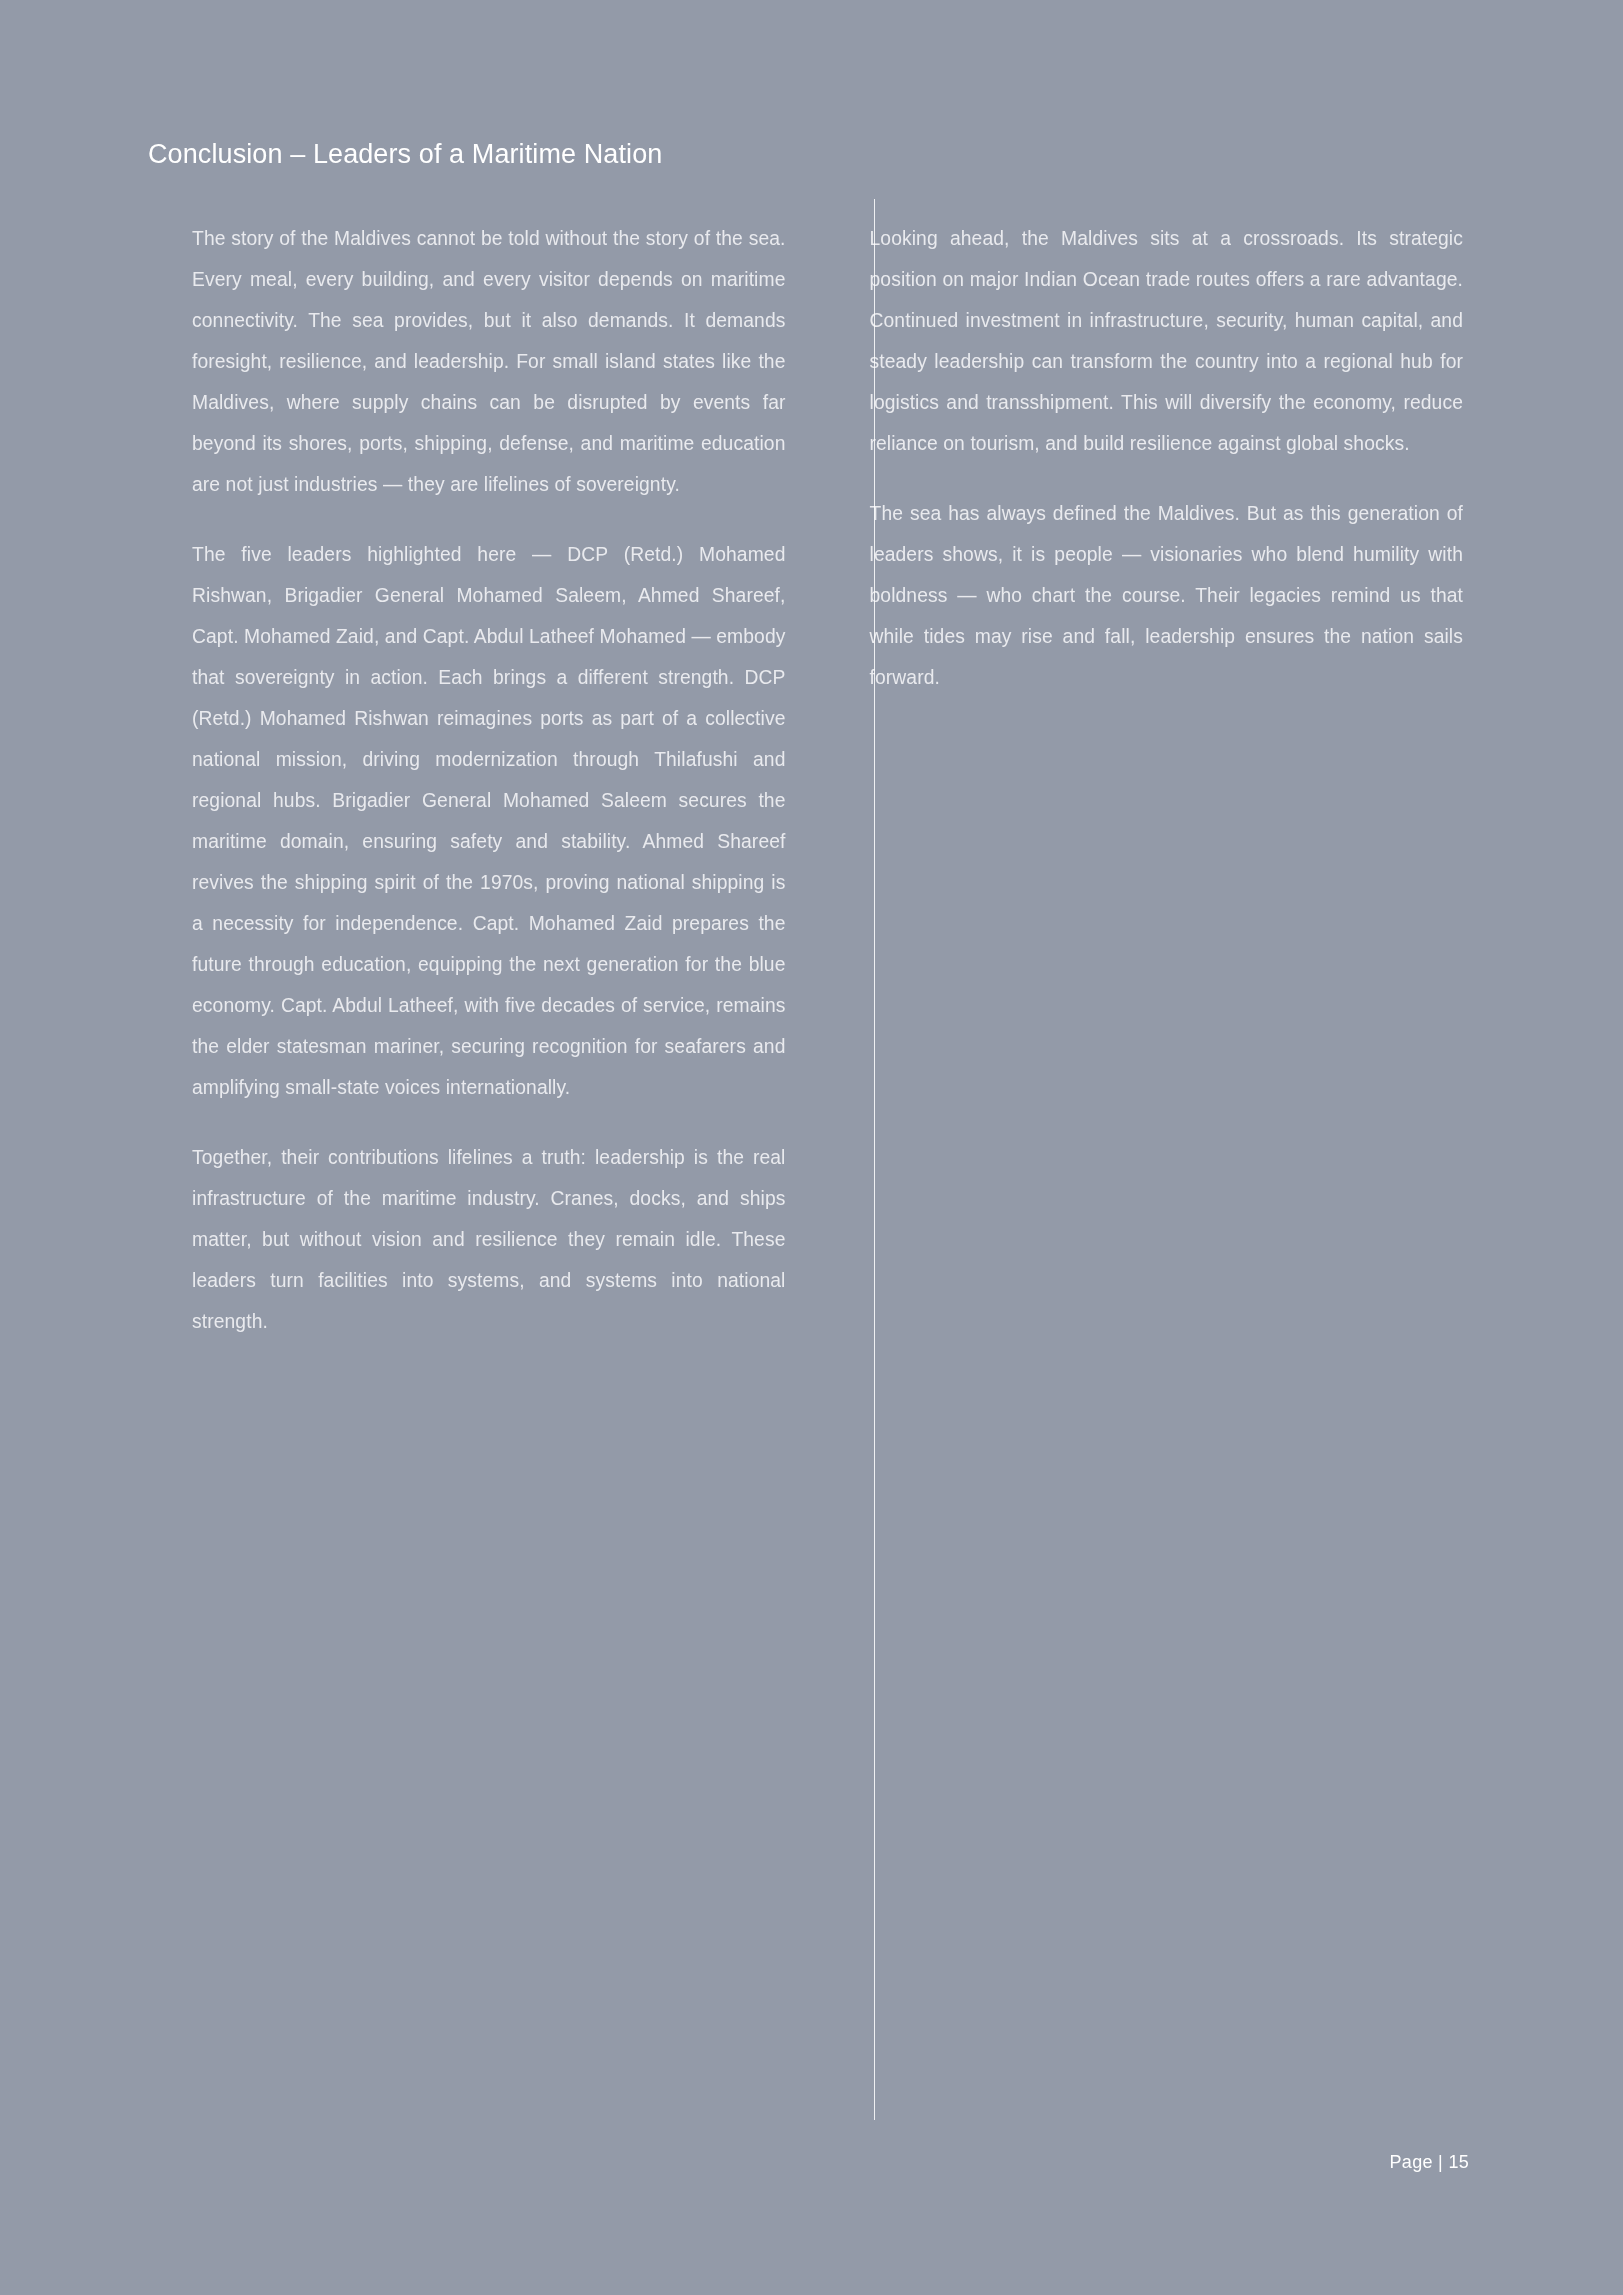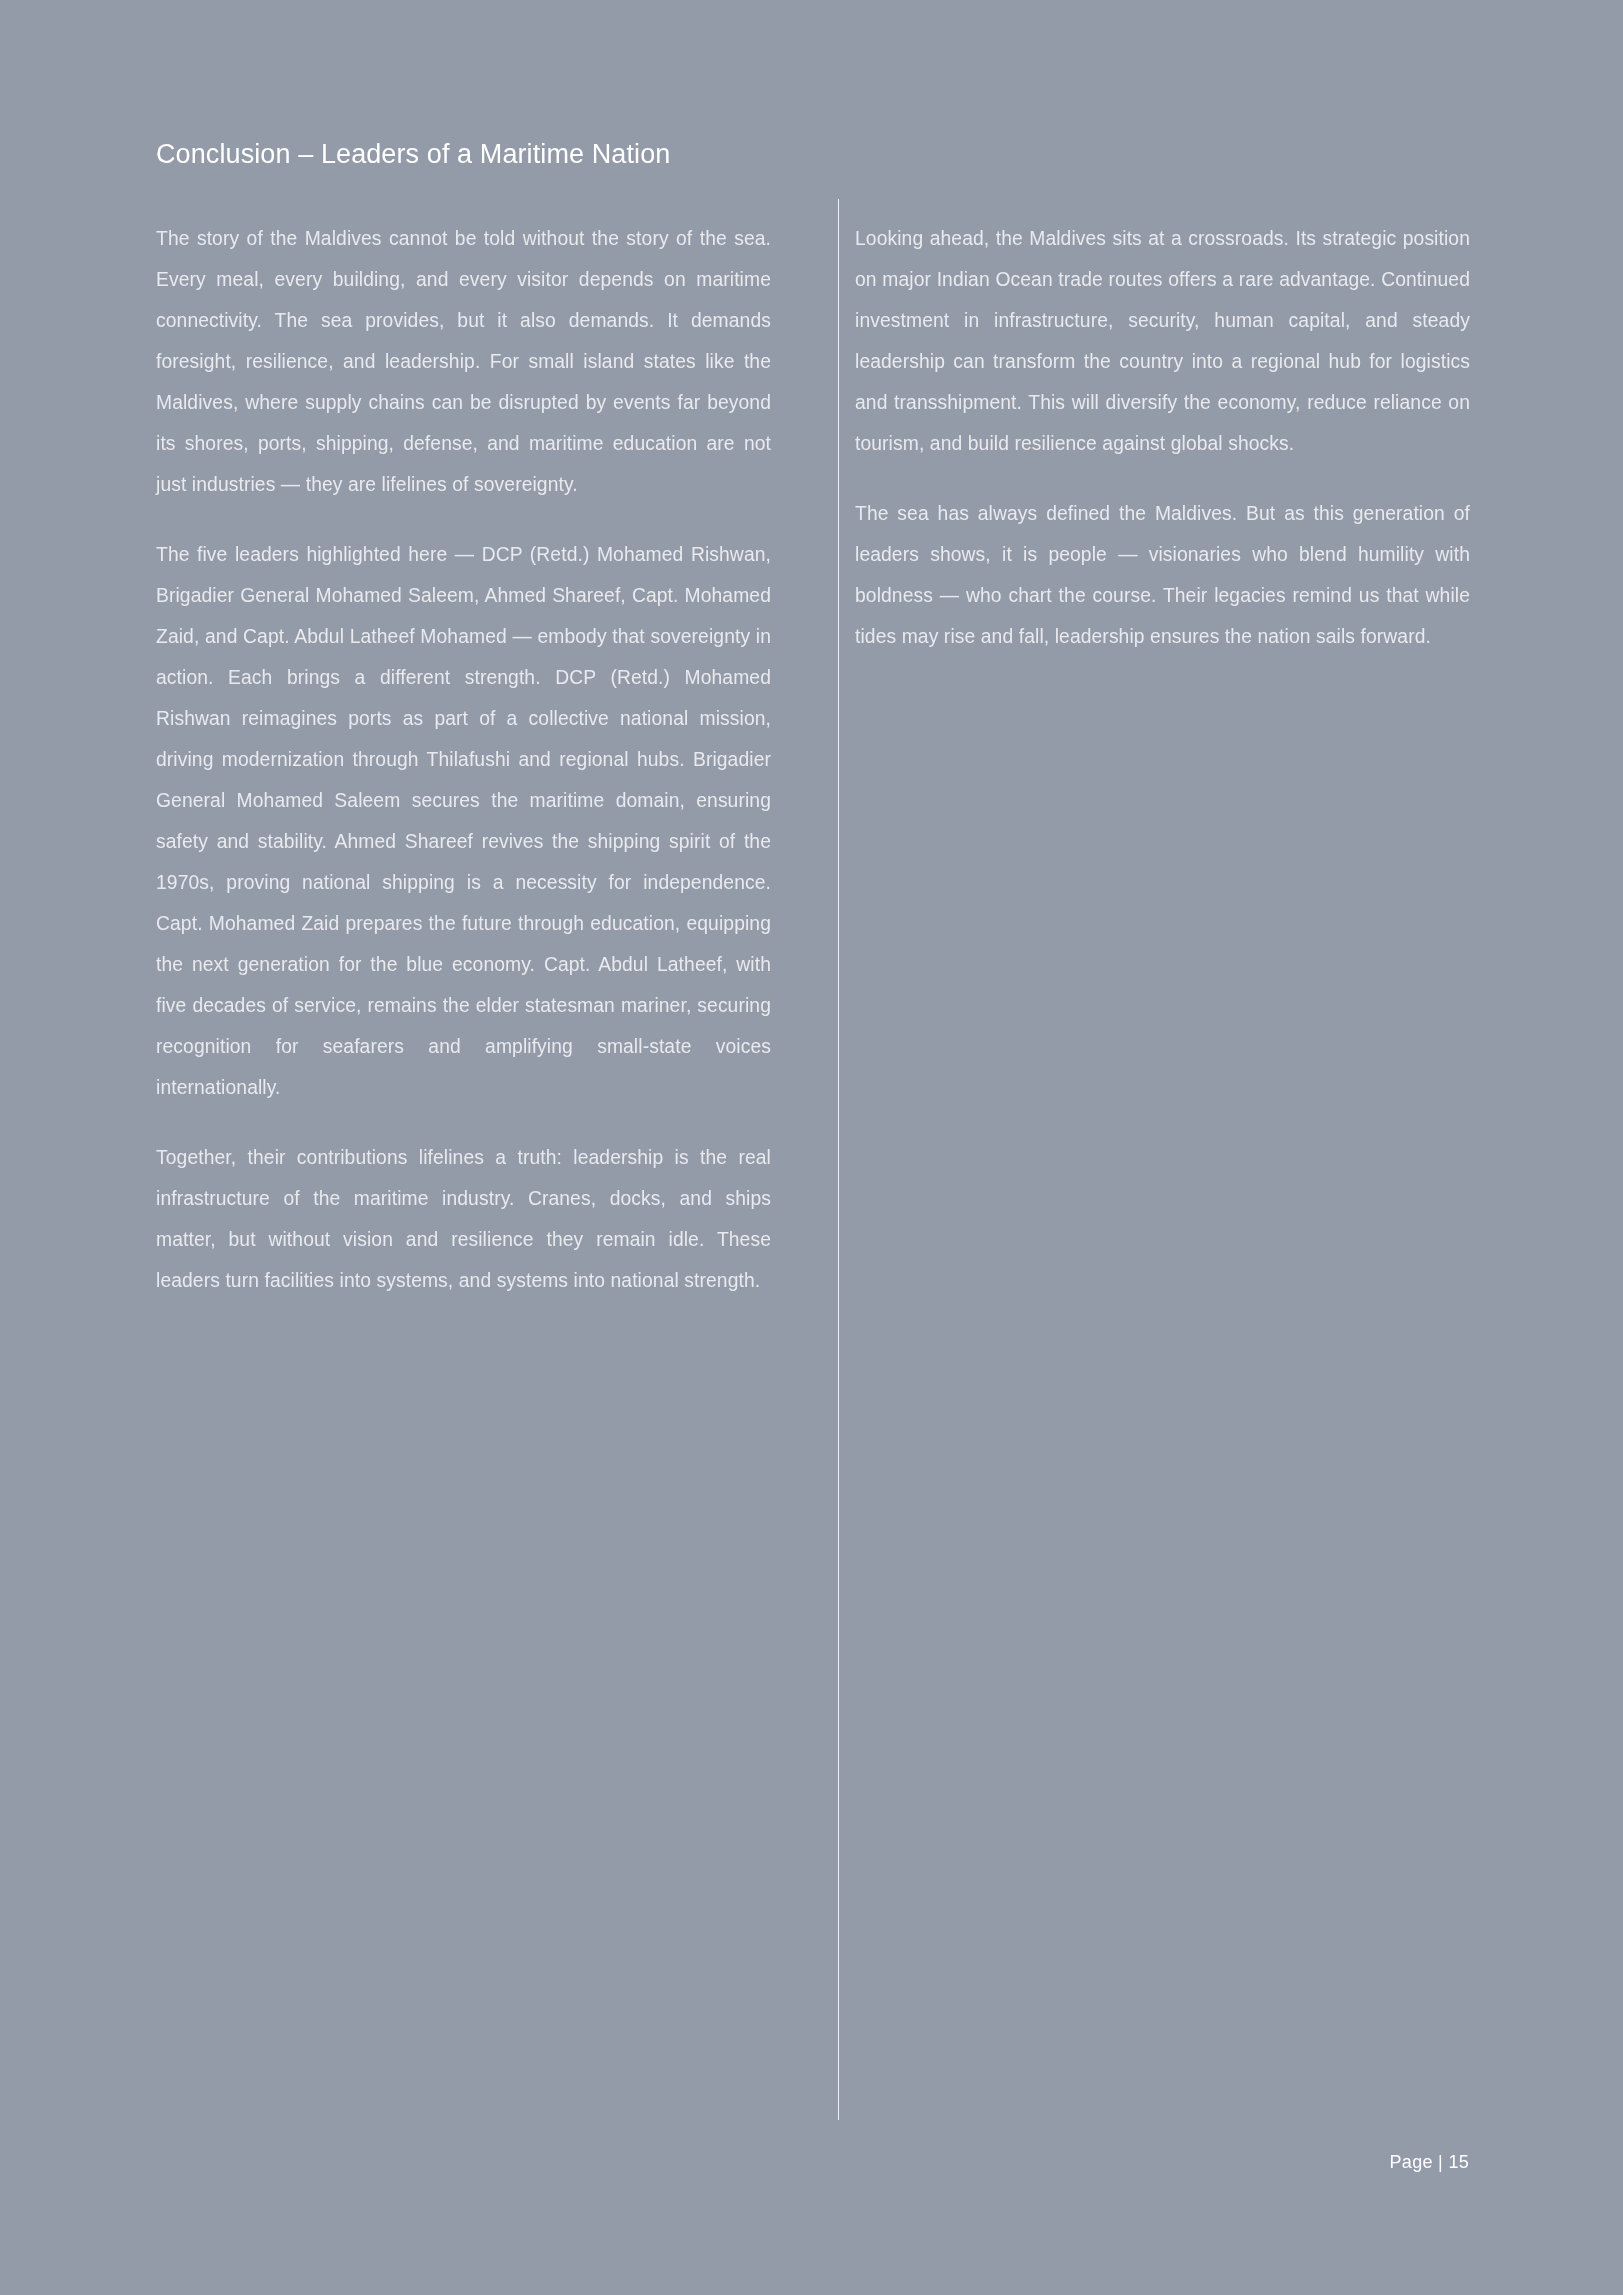--- a/index.html
+++ b/index.html
@@ -14,37 +14,38 @@
     -webkit-font-smoothing: antialiased;
   }
   .page {
     position: relative;
     width: 1623px;
     height: 2295px;
     box-sizing: border-box;
   }
   .content {
     position: absolute;
-    left: 156px;
+    left: 148px;
     top: 137px;
     width: 1315px;
   }
   .page-title {
     color: #ffffff;
     font-size: 27px;
     font-weight: 500;
     letter-spacing: 0.1px;
     line-height: 1.3;
     margin: 0 0 46px 0;
   }
   .columns {
     position: relative;
     display: flex;
     flex-direction: row;
     align-items: flex-start;
+    margin-left: 44px;
   }
   .col {
     width: 615px;
     box-sizing: border-box;
   }
   .col-left {
     padding-right: 0px;
   }
   .col-right {
     margin-left: 84px;

